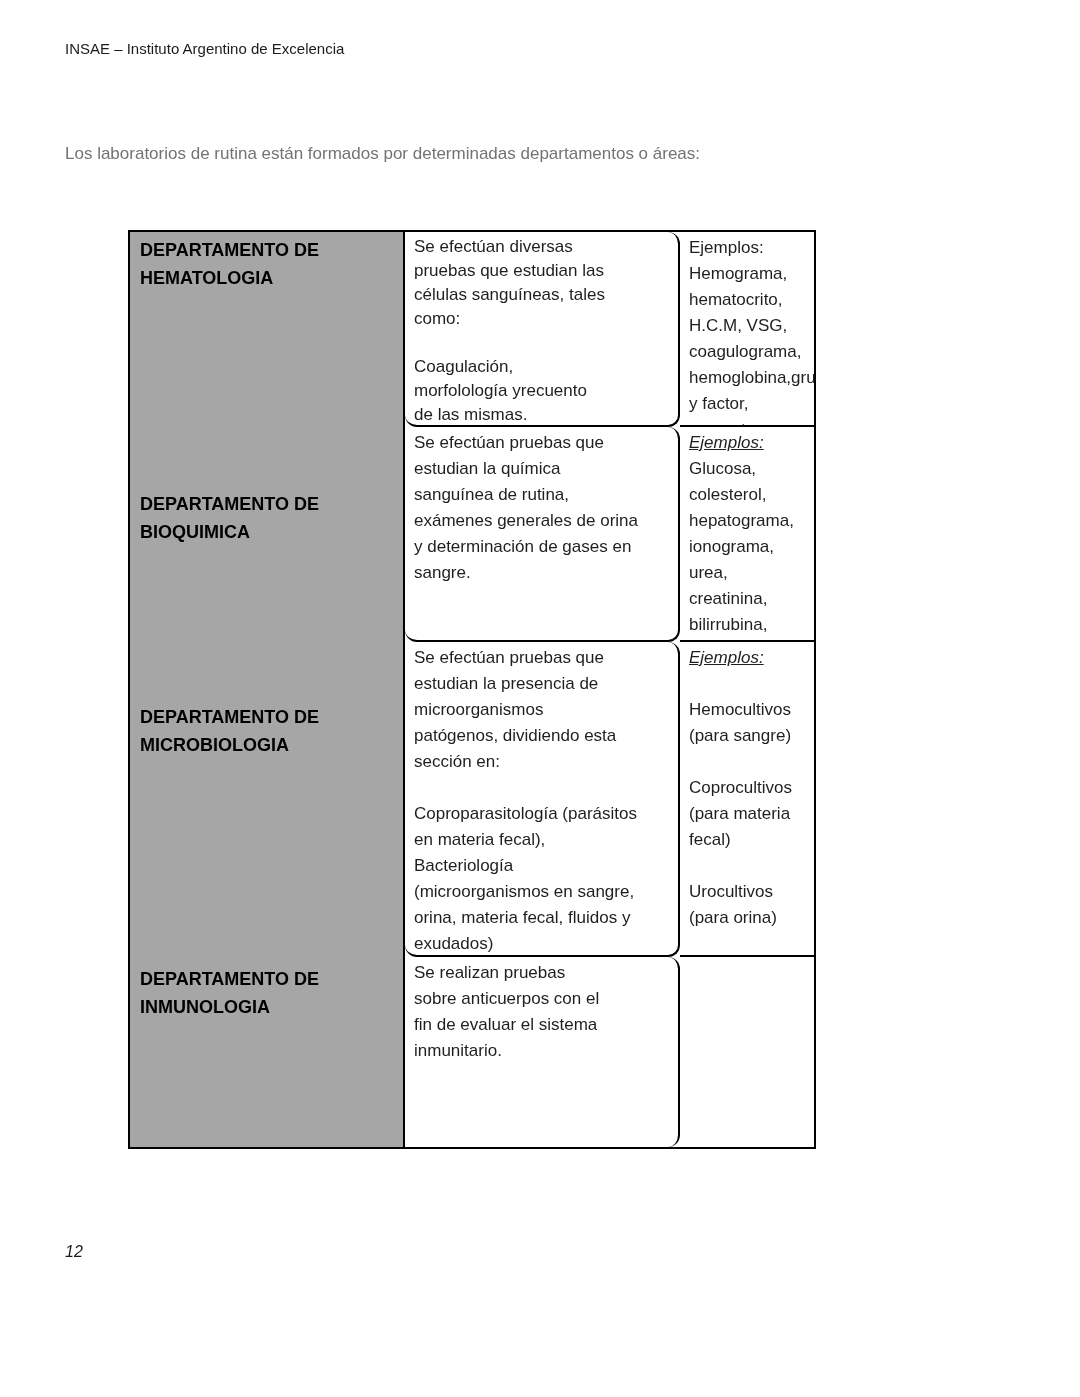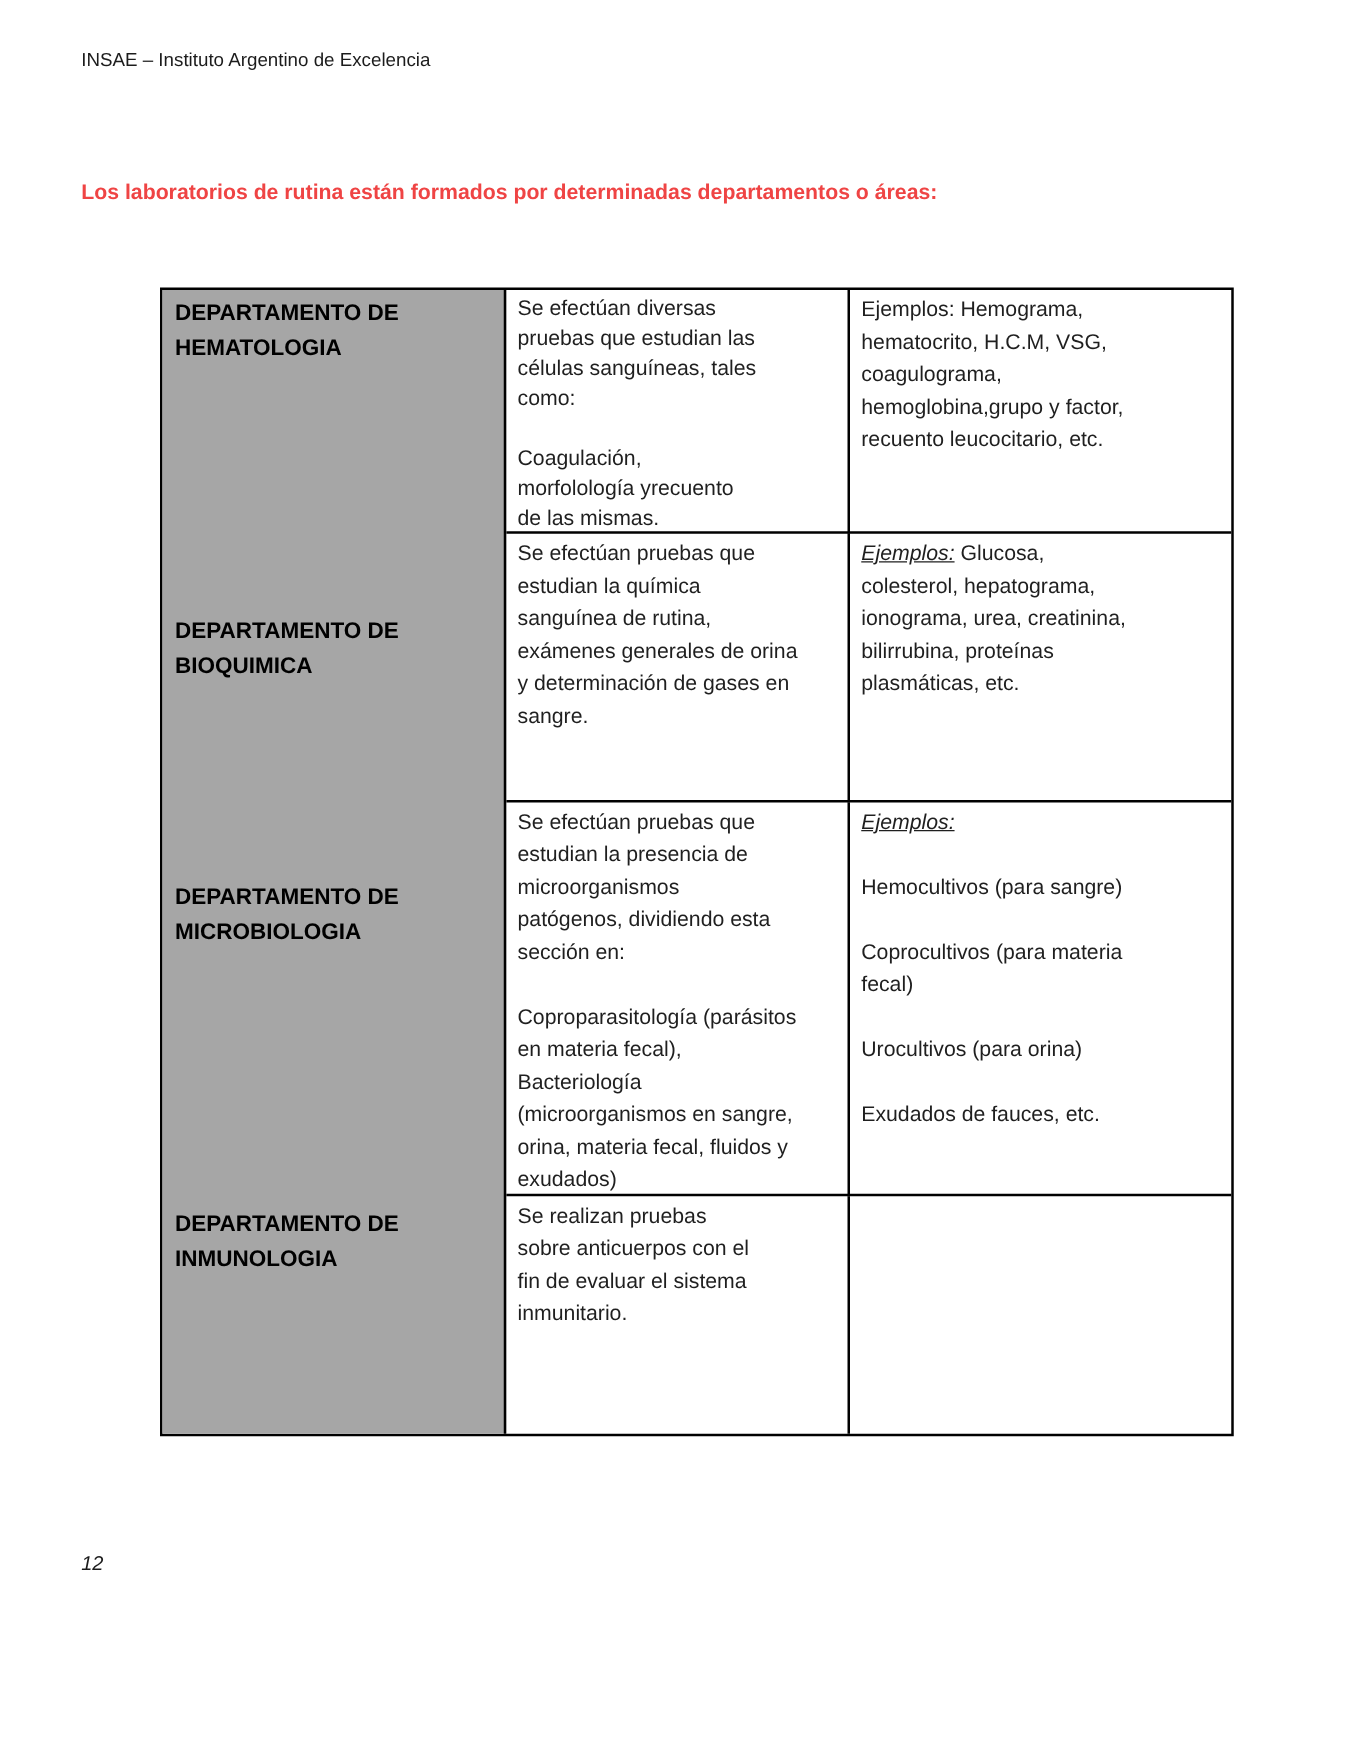--- a/index.html
+++ b/index.html
@@ -4,42 +4,42 @@
 <style>
   html,body{margin:0;padding:0;}
   body{
     width:1080px;height:1397px;background:#ffffff;position:relative;
     font-family:"Liberation Sans", sans-serif;color:#1f1f1f;
   }
   .doc-header{
     position:absolute;left:65px;top:40px;font-size:15px;color:#1c1c1c;
   }
   .intro{
-    position:absolute;left:65px;top:144px;font-size:17px;font-weight:bold;color:#ef4444;text-align:center;
+    position:absolute;left:65px;top:144px;font-size:17px;font-weight:normal;color:#737373;text-align:center;
   }
   .dept-table{
-    position:absolute;left:128px;top:230px;width:859px;
+    position:absolute;left:128px;top:230px;width:688px;
     display:grid;grid-template-columns:275px 275px 1fr;
     grid-template-rows:195px 215px 315px 190px;
     border:2px solid #000;box-sizing:border-box;background:#fff;
   }
   .dept-col{
     grid-column:1;grid-row:1 / span 4;background:#a6a6a6;
     border-right:2px solid #000;position:relative;
   }
   .dept{
     position:absolute;left:10px;right:6px;font-weight:bold;font-size:18px;
     line-height:28px;color:#000;white-space:pre-line;
   }
   .dept-0{top:4px}.dept-1{top:258px}.dept-2{top:471px}.dept-3{top:733px}
   .cell{
     padding:3px 8px 0 9px;font-size:17px;line-height:26px;
     white-space:pre-line;overflow:hidden;box-sizing:border-box;
   }
-  .desc{grid-column:2;border-right:2px solid #000;border-bottom:2px solid #000;}
+  .desc{grid-column:2;border-right:2px solid #000;border-bottom:2px solid #000;border-radius:12px;}
   .ex{grid-column:3;border-bottom:2px solid #000;}
   .r0{grid-row:1}.r1{grid-row:2}.r2{grid-row:3}.r3{grid-row:4}
   .desc.r3,.ex.r3{border-bottom:none;}
   .desc.r0{line-height:24px;}
   .ex.r3{line-height:23px;}
   .u{text-decoration:underline;font-style:italic;}
   .page-number{position:absolute;left:65px;top:1243px;font-size:16px;color:#1c1c1c;font-style:italic;}
 </style>
 </head>
 <body>

